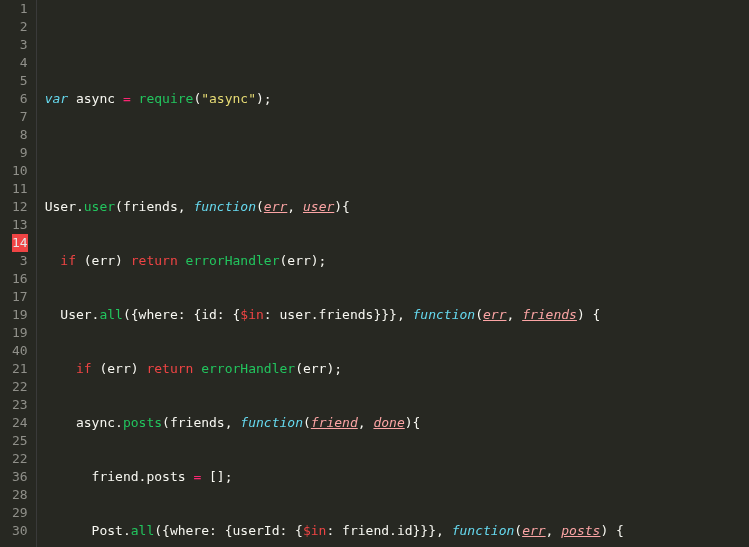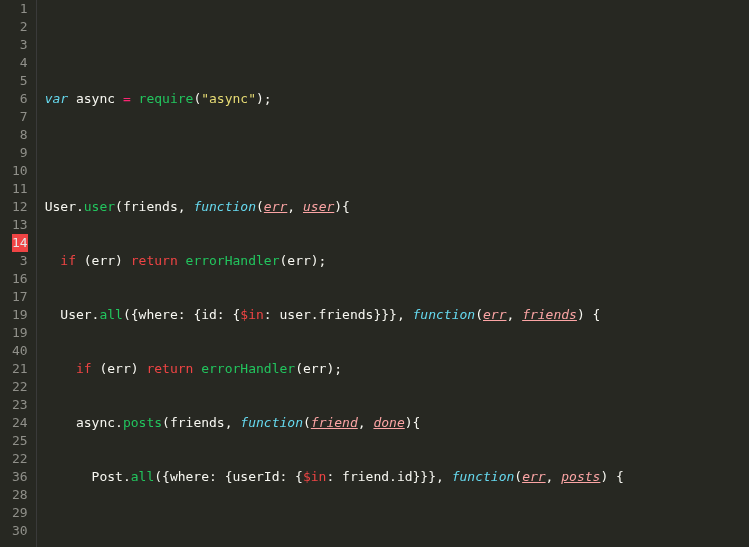--- a/index.html
+++ b/index.html
@@ -84,20 +84,21 @@
     </div>
   <div class="code">
     <div class="line"><span></span></div>
     <div class="line"><span class="str">var</span><span> async </span><span class="op">=</span><span> </span><span class="fn">require</span><span>(</span><span class="st">"async"</span><span>);</span></div>
     <div class="line"><span></span></div>
     <div class="line"><span>User.</span><span class="fn">user</span><span>(friends, </span><span class="str">function</span><span>(</span><span class="pm">err</span><span>, </span><span class="pm">user</span><span>){</span></div>
     <div class="line"><span>  </span><span class="kw">if</span><span> (err) </span><span class="kw">return</span><span> </span><span class="fn">errorHandler</span><span>(err);</span></div>
     <div class="line"><span>  User.</span><span class="fn">all</span><span>({where: {id: {</span><span class="kw">$in</span><span>: user.friends}}}, </span><span class="str">function</span><span>(</span><span class="pm">err</span><span>, </span><span class="pm">friends</span><span>) {</span></div>
     <div class="line"><span>    </span><span class="kw">if</span><span> (err) </span><span class="kw">return</span><span> </span><span class="fn">errorHandler</span><span>(err);</span></div>
     <div class="line"><span>    async.</span><span class="fn">posts</span><span>(friends, </span><span class="str">function</span><span>(</span><span class="pm">friend</span><span>, </span><span class="pm">done</span><span>){</span></div>
+    <div class="line"><span>      friend.posts </span><span class="op">=</span><span> [];</span></div>
     <div class="line"><span>      Post.</span><span class="fn">all</span><span>({where: {userId: {</span><span class="kw">$in</span><span>: friend.id}}}, </span><span class="str">function</span><span>(</span><span class="pm">err</span><span>, </span><span class="pm">posts</span><span>) {</span></div>
     
     
     
     
     
     
     
     
     

